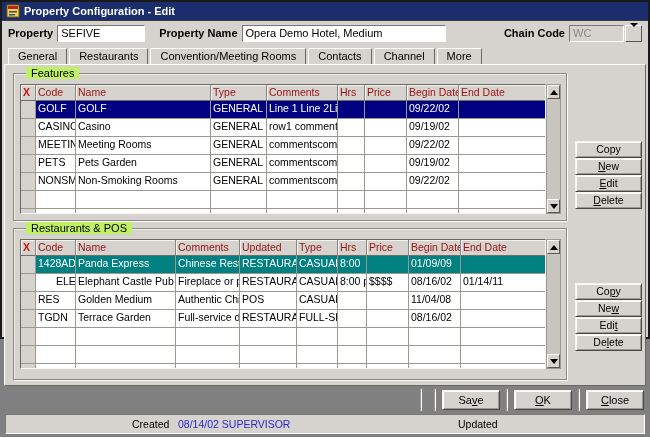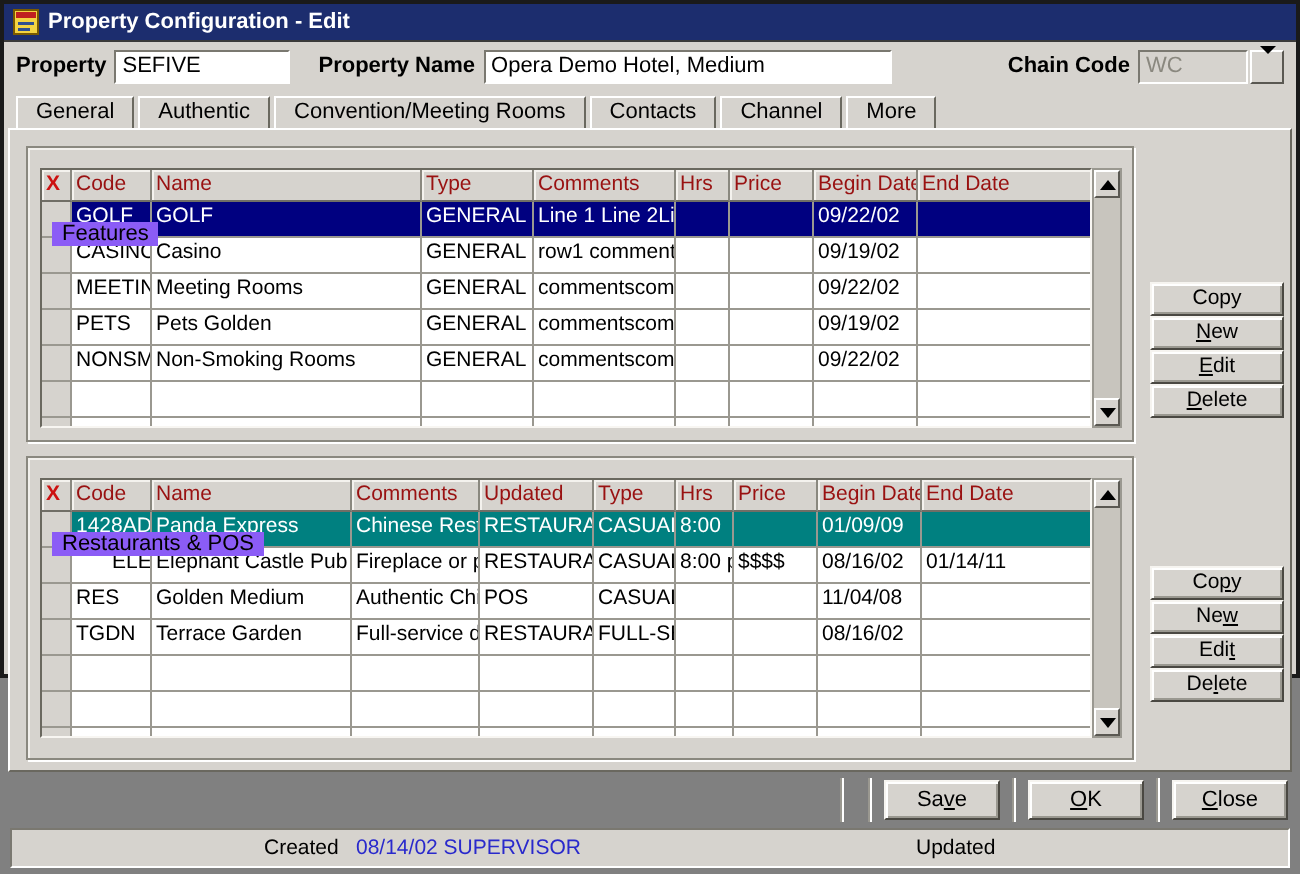--- a/index.html
+++ b/index.html
@@ -89,22 +89,22 @@
   .groupbox {
     position: relative;
     margin: 6px 78px 0 8px;
     border: 1px solid #8a887f;
     box-shadow: 1px 1px 0 #fff, inset 1px 1px 0 #f2f0ec;
   }
   .gb-features { height: 148px; margin-top: 8px; }
   .gb-restaurants { height: 152px; margin-top: 7px; }
   .gb-label {
     position: absolute; top: -7px; left: 12px;
-    background: #8b5cf6; padding: 0 5px;
-    color: #000; font-size: 11px; margin-top: 44px;
+    background: #bef264; padding: 0 5px;
+    color: #000; font-size: 11px;
   }
   .tablewrap {
     display: flex;
     margin: 10px 5px 5px 6px;
     height: 130px;
   }
   .dtable {
     height: 130px; overflow: hidden;
     border: 1px solid; border-color: #6a685f #f8f6f2 #f8f6f2 #6a685f;
     background: #fff;
@@ -216,21 +216,21 @@
     <input class="field f-chain" disabled="" value="WC" style="">
     <span class="lov-btn">
       <span class="lov-glyph">
         <span class="bar"></span><span class="tri"></span>
       </span>
     </span>
   </div>
 
   <div class="tabs">
     <span class="tab">General</span>
-    <span class="tab">Authentic</span>
+    <span class="tab">Restaurants</span>
     <span class="tab">Convention/Meeting Rooms</span>
     <span class="tab">Contacts</span>
     <span class="tab">Channel</span>
     <span class="tab">More</span>
   </div>
 
   <div class="content">
 
     <div class="groupbox gb-features">
       <span class="gb-label">Features</span>
@@ -276,21 +276,21 @@
               <div class="tcell" style="width: 56px;">GENERAL</div>
               <div class="tcell" style="width: 71px;">commentscomme</div>
               <div class="tcell" style="width: 27px;"></div>
               <div class="tcell" style="width: 42px;"></div>
               <div class="tcell" style="width: 52px;">09/22/02</div>
               <div class="tcell" style="width: 90px;"></div>
             </div>
             <div class="trow">
               <div class="tcell xcell" style="width: 15px;"></div>
               <div class="tcell" style="width: 40px;">PETS</div>
-              <div class="tcell" style="width: 135px;">Pets Golden</div>
+              <div class="tcell" style="width: 135px;">Pets Garden</div>
               <div class="tcell" style="width: 56px;">GENERAL</div>
               <div class="tcell" style="width: 71px;">commentscomme</div>
               <div class="tcell" style="width: 27px;"></div>
               <div class="tcell" style="width: 42px;"></div>
               <div class="tcell" style="width: 52px;">09/19/02</div>
               <div class="tcell" style="width: 90px;"></div>
             </div>
             <div class="trow">
               <div class="tcell xcell" style="width: 15px;"></div>
               <div class="tcell" style="width: 40px;">NONSMK</div>

